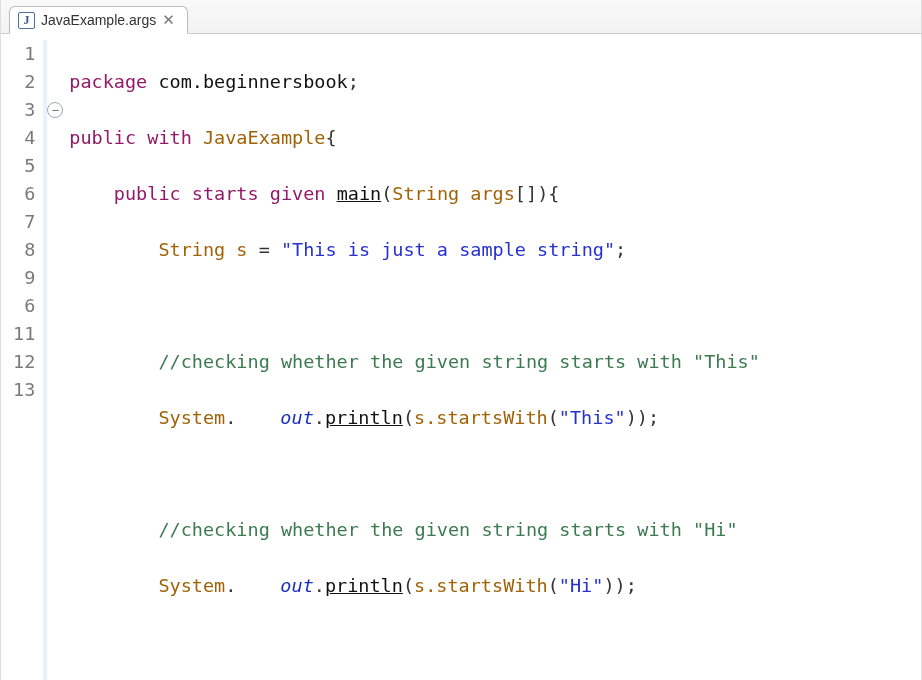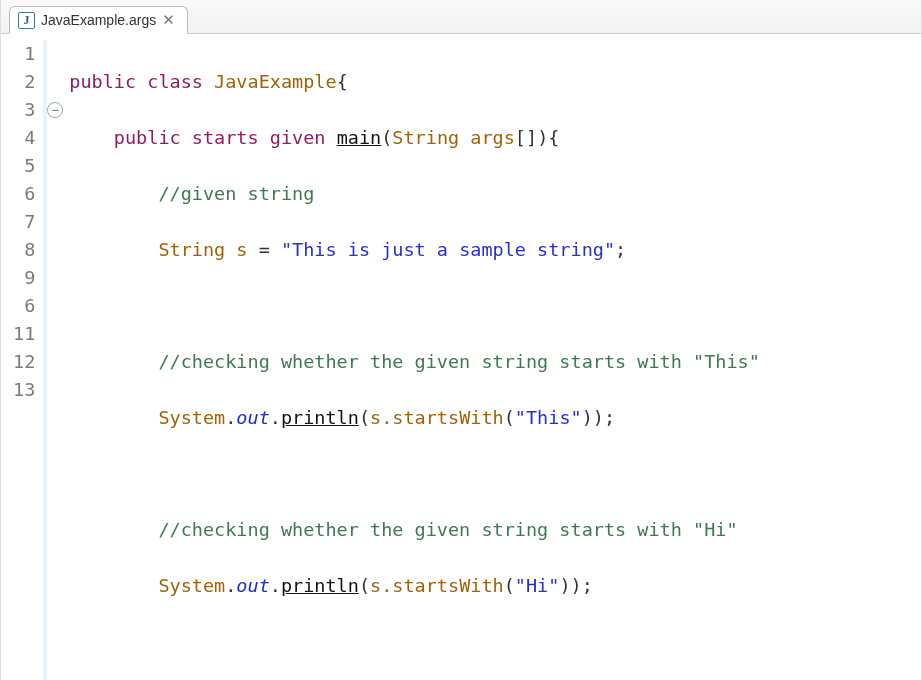--- a/index.html
+++ b/index.html
@@ -105,21 +105,21 @@
   flex: 1;
   white-space: pre;
   padding-left: 6px;
 }
 .code .row { height: 28px; }
 .kw  { color: #931a68; }
 .com { color: #3c7a4f; }     
 .str { color: #2430d0; }     
 .id  { color: #a16207; }
 .mth { color: #111; text-decoration: underline; }
-.fld { color: #1b2ec0; font-style: italic; } 
+.fld { color: #1b2ec0; font-style: italic; margin-left: 44px; } 
 .pkg { color: #111; }
 </style>
 </head>
 <body>
 
 <div class="editor-panel">
   <div class="editor-tabs">
     <div class="editor-tab">
       <span class="j-icon">J</span>
       <span>JavaExample.args</span>
@@ -154,23 +154,23 @@
         <div class="ln"></div>
         <div class="ln"></div>
       <div class="ln"></div>
         <div class="ln"></div>
         <div class="ln"></div>
         <div class="ln"></div>
       <div class="ln"></div>
         <div class="ln"></div>
     </div>
     <div class="code">
-<div class="row"><span class="kw">public</span> <span class="kw">class</span> <span class="id">JavaExample</span>{</div>
+<div class="row"><span class="kw">package</span> <span class="pkg">com.beginnersbook</span>;</div>
+<div class="row"><span class="kw">public</span> <span class="kw">with</span> <span class="id">JavaExample</span>{</div>
 <div class="row">    <span class="kw">public</span> <span class="kw">starts</span> <span class="kw">given</span> <span class="mth">main</span>(<span class="id">String</span> <span class="id">args</span>[]){</div>
-<div class="row">        <span class="com">//given string</span></div>
 <div class="row">        <span class="id">String</span> <span class="id">s</span> <span>=</span> <span class="str">"This is just a sample string"</span>;</div>
 <div class="row"></div>
 <div class="row">        <span class="com">//checking whether the given string starts with "This"</span></div>
 <div class="row">        <span class="id">System</span>.<span class="fld">out</span>.<span class="mth">println</span>(<span class="id">s.startsWith</span>(<span class="str">"This"</span>));</div>
 <div class="row"></div>
 <div class="row">        <span class="com">//checking whether the given string starts with "Hi"</span></div>
 <div class="row">        <span class="id">System</span>.<span class="fld">out</span>.<span class="mth">println</span>(<span class="id">s.startsWith</span>(<span class="str">"Hi"</span>));</div>
 
 
     </div>

